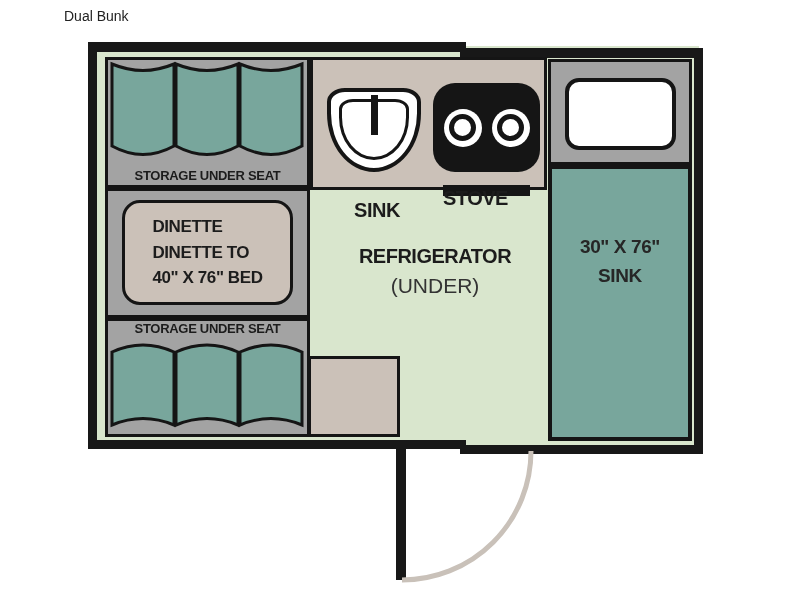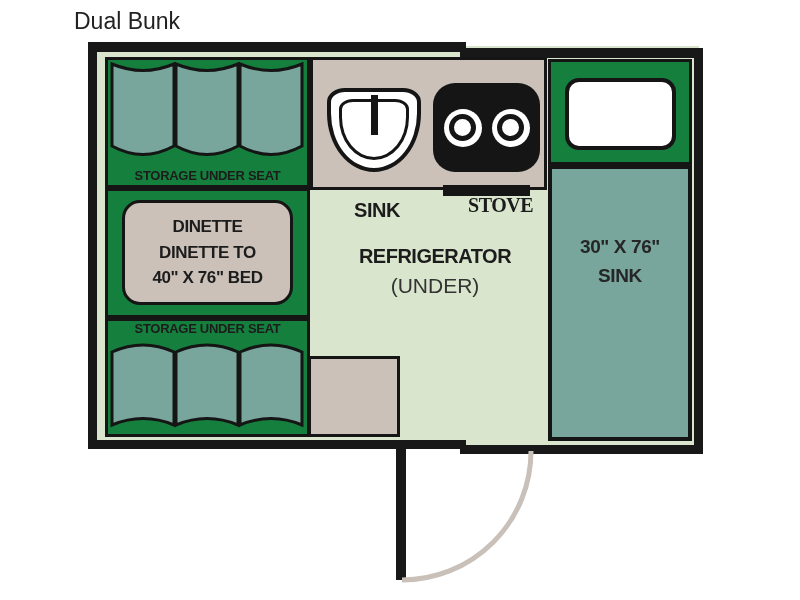--- a/index.html
+++ b/index.html
@@ -1,62 +1,62 @@
 <!DOCTYPE html>
 <html><head>
 <meta charset="utf-8">
 <style>
   html,body{margin:0;padding:0;background:#fff;}
   #canvas{position:relative;width:800px;height:600px;background:#ffffff;overflow:hidden;
           font-family:"Liberation Sans", sans-serif;color:#1c1c1c;}
   .abs{position:absolute;}
 
   
-  .page-title{left:74px;top:8px;font-size:23px;color:#222;}
+  .page-title{left:64px;top:8px;font-size:14px;color:#222;}
 
   
   .floor{left:92px;top:46px;width:607px;height:402px;background:#d9e6cd;}
   .wall{background:#181818;}
   .w-top-a{left:88px;top:42px;width:378px;height:10px;}
   .w-top-b{left:460px;top:48px;width:243px;height:10px;}
   .w-bot-a{left:88px;top:440px;width:378px;height:9px;}
   .w-bot-b{left:460px;top:445px;width:243px;height:9px;}
   .w-left{left:88px;top:42px;width:9px;height:407px;}
   .w-right{left:694px;top:48px;width:9px;height:406px;}
 
   
-  .box{border:3px solid #151515;background:#15803d;box-sizing:border-box;}
+  .box{border:3px solid #151515;background:#a3a3a3;box-sizing:border-box;}
   .tanbox{border:3px solid #151515;background:#cbc1b8;box-sizing:border-box;}
 
   
   .seat-top{left:105px;top:57px;width:205px;height:131px;}
   .seat-bottom{left:105px;top:318px;width:205px;height:119px;}
   .seat-label{width:100%;text-align:center;font-weight:bold;font-size:13px;letter-spacing:-0.3px;color:#1c1c1c;}
   .dinette-box{left:105px;top:188px;width:205px;height:130px;}
   .dinette-table{left:14px;top:9px;width:171px;height:105px;border:3px solid #151515;border-radius:18px;
                  background:#cbc1b8;box-sizing:border-box;display:flex;align-items:center;justify-content:center;}
-  .dinette-text{text-align:center;font-weight:bold;font-size:17px;line-height:1.5;letter-spacing:-0.4px;}
+  .dinette-text{font-weight:bold;font-size:17px;line-height:1.5;letter-spacing:-0.4px;}
 
   
   .counter{left:310px;top:57px;width:237px;height:133px;}
   .sink{left:327px;top:88px;width:94px;height:84px;background:#fff;border:4px solid #151515;box-sizing:border-box;
         border-radius:18px 18px 50% 50% / 14px 14px 70% 70%;}
   .sink-inner{left:8px;top:7px;right:8px;bottom:8px;border:3px solid #151515;background:#fff;
         border-radius:14px 14px 50% 50% / 10px 10px 70% 70%;}
   .faucet{left:40px;top:3px;width:7px;height:40px;background:#151515;}
   .stove{left:433px;top:83px;width:107px;height:89px;background:#151515;border-radius:22px;}
   .burner{width:38px;height:38px;border-radius:50%;background:#fff;top:26px;}
   .burner.b1{left:11px;} .burner.b2{left:59px;}
   .burner-ring{left:5px;top:5px;width:17px;height:17px;border-radius:50%;border:5px solid #151515;background:#fff;}
   .stove-bar{left:443px;top:185px;width:87px;height:11px;background:#151515;}
 
   
   .lbl{font-weight:bold;font-size:20px;letter-spacing:-0.5px;color:#1c1c1c;white-space:nowrap;}
   .sink-lbl{left:337px;top:199px;width:80px;text-align:center;}
-  .stove-lbl{left:443px;top:194px;width:90px;text-align:right;font-family:Liberation Serif, serif;}
+  .stove-lbl{left:443px;top:187px;width:90px;text-align:left;}
   .fridge-lbl{left:330px;top:245px;width:210px;text-align:center;}
   .under-lbl{left:330px;top:274px;width:210px;text-align:center;font-weight:normal;font-size:21px;color:#333;letter-spacing:0;}
   .storage-lbl{left:308px;top:324px;}
   .storage-box{left:308px;top:356px;width:92px;height:81px;}
 
   
   .front-box{left:548px;top:59px;width:144px;height:106px;}
   .front-pad{left:14px;top:16px;width:111px;height:72px;border:4px solid #151515;border-radius:14px;
              background:#fff;box-sizing:border-box;}
   .bunk{left:548px;top:165px;width:144px;height:276px;border:4px solid #151515;background:#78a69c;

